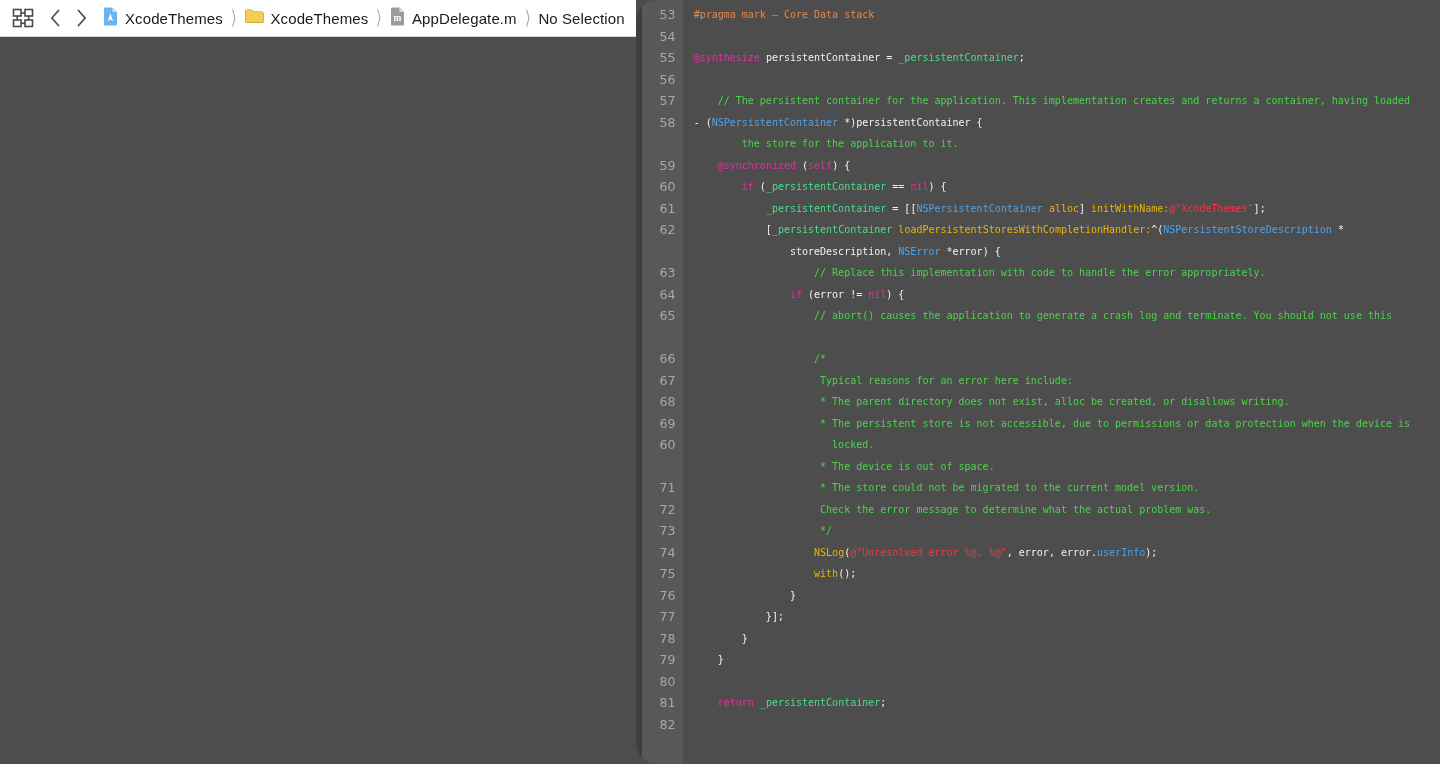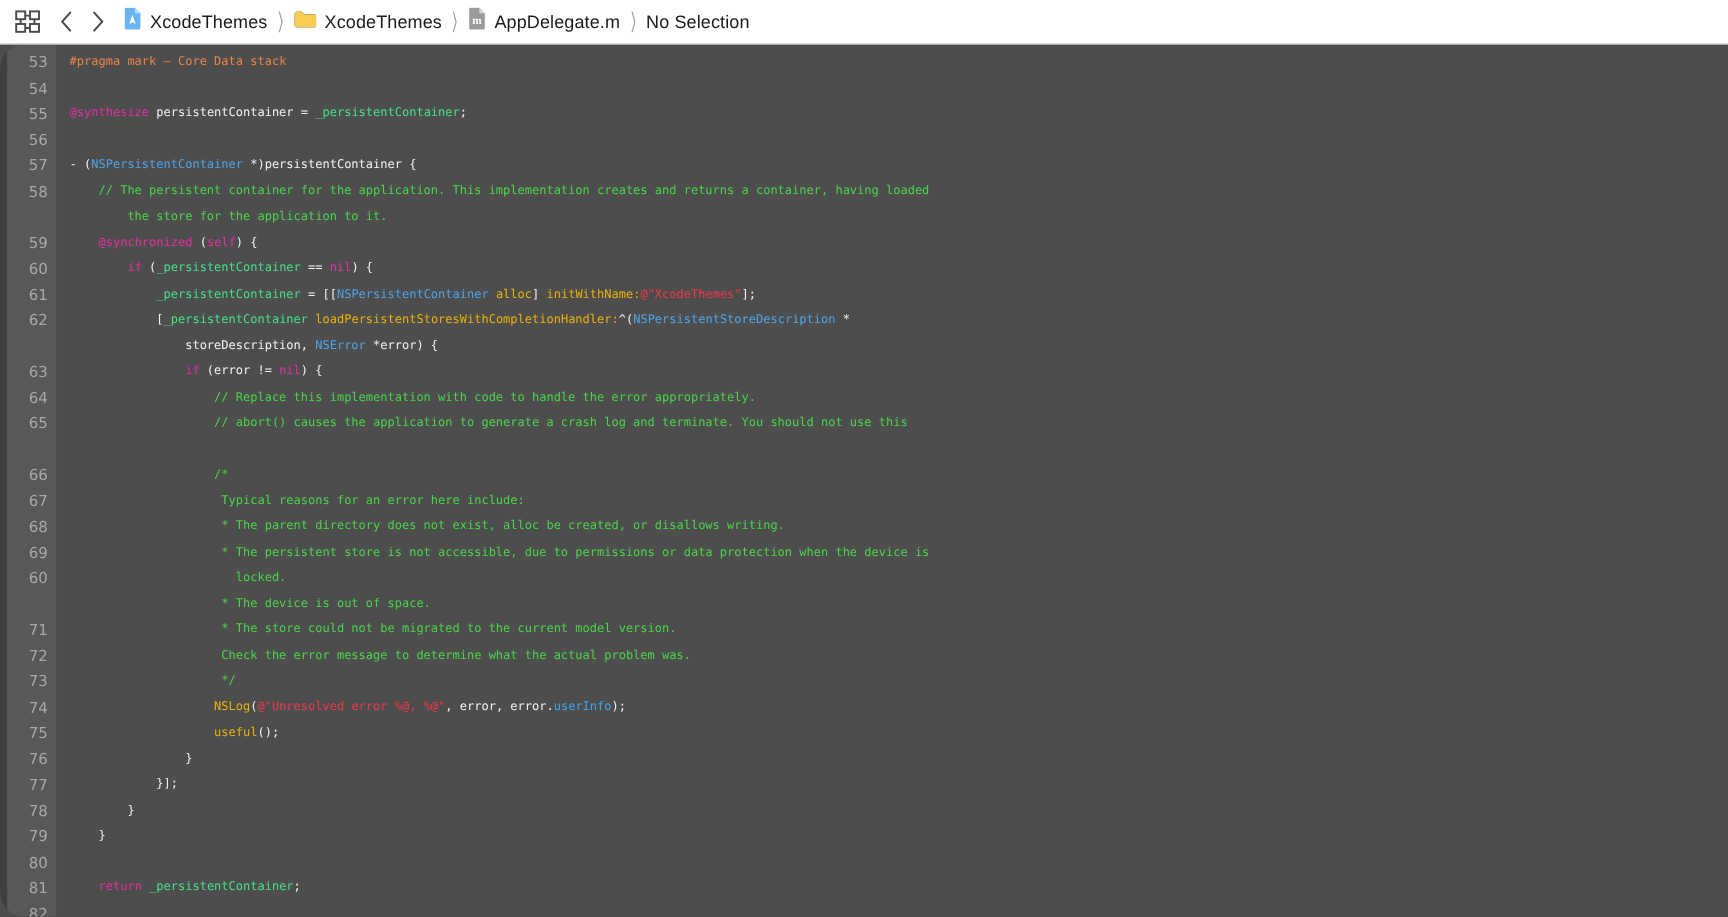--- a/index.html
+++ b/index.html
@@ -2,21 +2,21 @@
 <html><head>
 <meta charset="utf-8">
 <style>
   html,body{margin:0;padding:0;}
   body{
     width:1440px;height:764px;overflow:hidden;
     background:#4d4d4d;
     font-family:"Liberation Sans",sans-serif;
     -webkit-font-smoothing:antialiased;
   }
-  #app{width:1440px;height:764px;position:relative;display:flex;flex-direction:column;}
+  #app{width:1440px;height:764px;position:relative;display:flex;flex-direction:row;}
 
   
   .jumpbar{
     height:37px;min-height:37px;
     background:#ffffff;
     display:flex;align-items:center;
     padding:0 10px;
     border-bottom:1px solid #d0d0d0;
     box-sizing:border-box;
     position:relative;z-index:5;
@@ -195,43 +195,43 @@
         <div class="row">79</div>
         <div class="row">80</div>
         <div class="row">81</div>
         <div class="row">82</div>
       </div>
     <div class="code-pane" id="codepane">
         <div class="row"><span class="t-pre">#pragma mark </span><span class="t-pre">— Core Data stack</span></div>
         <div class="row">&nbsp;</div>
         <div class="row"><span class="t-kw">@synthesize</span><span class="t-plain"> persistentContainer = </span><span class="t-ivar">_persistentContainer</span><span class="t-plain">;</span></div>
         <div class="row">&nbsp;</div>
+        <div class="row"><span class="t-cmt">    // The persistent container for the application. This implementation creates and returns a container, having loaded</span></div>
         <div class="row"><span class="t-plain">- (</span><span class="t-cls">NSPersistentContainer</span><span class="t-plain"> *)persistentContainer {</span></div>
-        <div class="row"><span class="t-cmt">    // The persistent container for the application. This implementation creates and returns a container, having loaded</span></div>
         <div class="row"><span class="t-cmt">        the store for the application to it.</span></div>
         <div class="row"><span class="t-plain">    </span><span class="t-kw">@synchronized</span><span class="t-plain"> (</span><span class="t-kw">self</span><span class="t-plain">) {</span></div>
         <div class="row"><span class="t-plain">        </span><span class="t-kw">if</span><span class="t-plain"> (</span><span class="t-ivar">_persistentContainer</span><span class="t-plain"> == </span><span class="t-kw">nil</span><span class="t-plain">) {</span></div>
         <div class="row"><span class="t-plain">            </span><span class="t-ivar">_persistentContainer</span><span class="t-plain"> = [[</span><span class="t-cls">NSPersistentContainer</span><span class="t-plain"> </span><span class="t-fn">alloc</span><span class="t-plain">] </span><span class="t-fn">initWithName:</span><span class="t-str">@"XcodeThemes"</span><span class="t-plain">];</span></div>
         <div class="row"><span class="t-plain">            [</span><span class="t-ivar">_persistentContainer</span><span class="t-plain"> </span><span class="t-fn">loadPersistentStoresWithCompletionHandler:</span><span class="t-plain">^(</span><span class="t-cls">NSPersistentStoreDescription</span><span class="t-plain"> *</span></div>
         <div class="row"><span class="t-plain">                storeDescription, </span><span class="t-cls">NSError</span><span class="t-plain"> *error) {</span></div>
+        <div class="row"><span class="t-cmt">                    // Replace this implementation with code to handle the error appropriately.</span></div>
         <div class="row"><span class="t-plain">                </span><span class="t-kw">if</span><span class="t-plain"> (error != </span><span class="t-kw">nil</span><span class="t-plain">) {</span></div>
-        <div class="row"><span class="t-cmt">                    // Replace this implementation with code to handle the error appropriately.</span></div>
         <div class="row"><span class="t-cmt">                    // abort() causes the application to generate a crash log and terminate. You should not use this</span></div>
         <div class="row">&nbsp;</div>
         <div class="row"><span class="t-cmt">                    /*</span></div>
         <div class="row"><span class="t-cmt">                     Typical reasons for an error here include:</span></div>
         <div class="row"><span class="t-cmt">                     * The parent directory does not exist, alloc be created, or disallows writing.</span></div>
         <div class="row"><span class="t-cmt">                     * The persistent store is not accessible, due to permissions or data protection when the device is</span></div>
         <div class="row"><span class="t-cmt">                       locked.</span></div>
         <div class="row"><span class="t-cmt">                     * The device is out of space.</span></div>
         <div class="row"><span class="t-cmt">                     * The store could not be migrated to the current model version.</span></div>
         <div class="row"><span class="t-cmt">                     Check the error message to determine what the actual problem was.</span></div>
         <div class="row"><span class="t-cmt">                     */</span></div>
         <div class="row"><span class="t-plain">                    </span><span class="t-fn">NSLog</span><span class="t-plain">(</span><span class="t-str">@"Unresolved error %@, %@"</span><span class="t-plain">, error, error.</span><span class="t-prop">userInfo</span><span class="t-plain">);</span></div>
-        <div class="row"><span class="t-plain">                    </span><span class="t-fn">useful</span><span class="t-plain">();</span></div>
+        <div class="row"><span class="t-plain">                    </span><span class="t-fn">with</span><span class="t-plain">();</span></div>
         <div class="row"><span class="t-plain">                }</span></div>
         <div class="row"><span class="t-plain">            }];</span></div>
         <div class="row"><span class="t-plain">        }</span></div>
         <div class="row"><span class="t-plain">    }</span></div>
         <div class="row">&nbsp;</div>
         <div class="row"><span class="t-plain">    </span><span class="t-kw">return</span><span class="t-plain"> </span><span class="t-ivar">_persistentContainer</span><span class="t-plain">;</span></div>
       </div>
   </div>
 
 </div>

